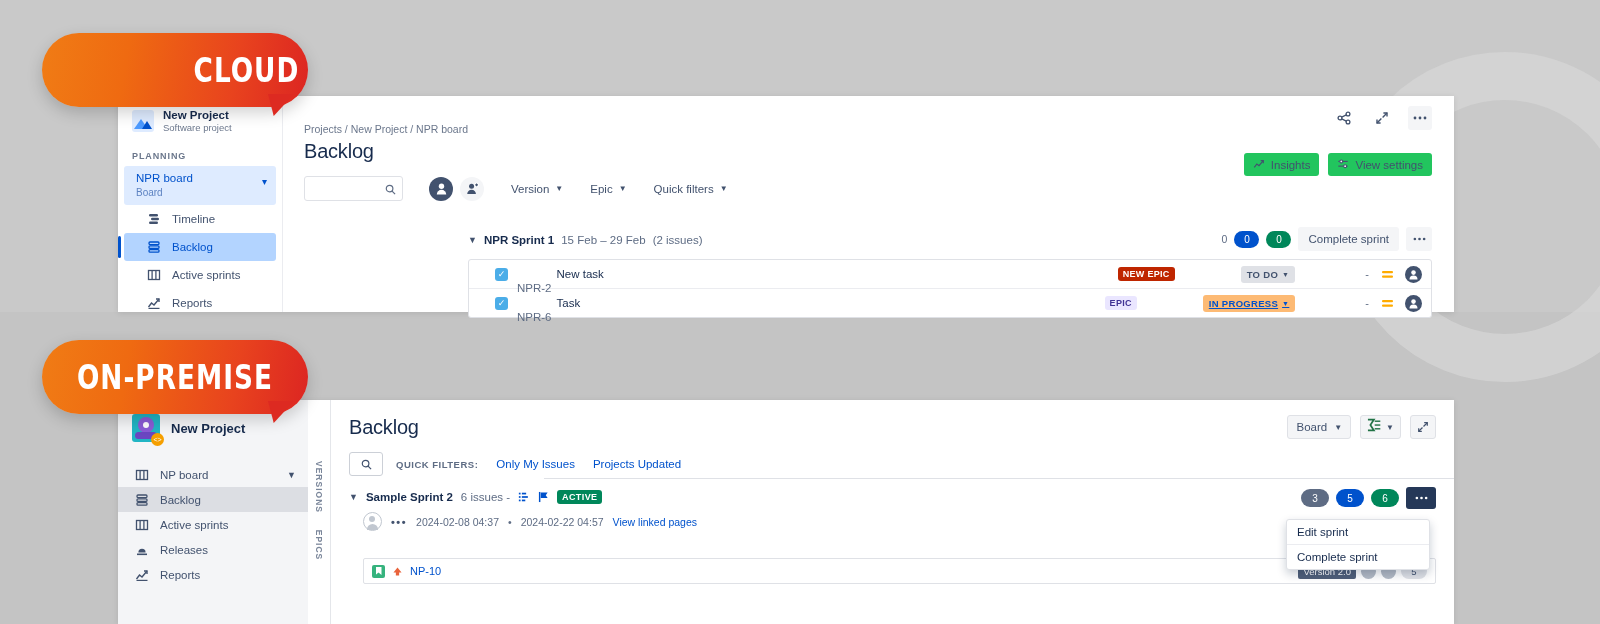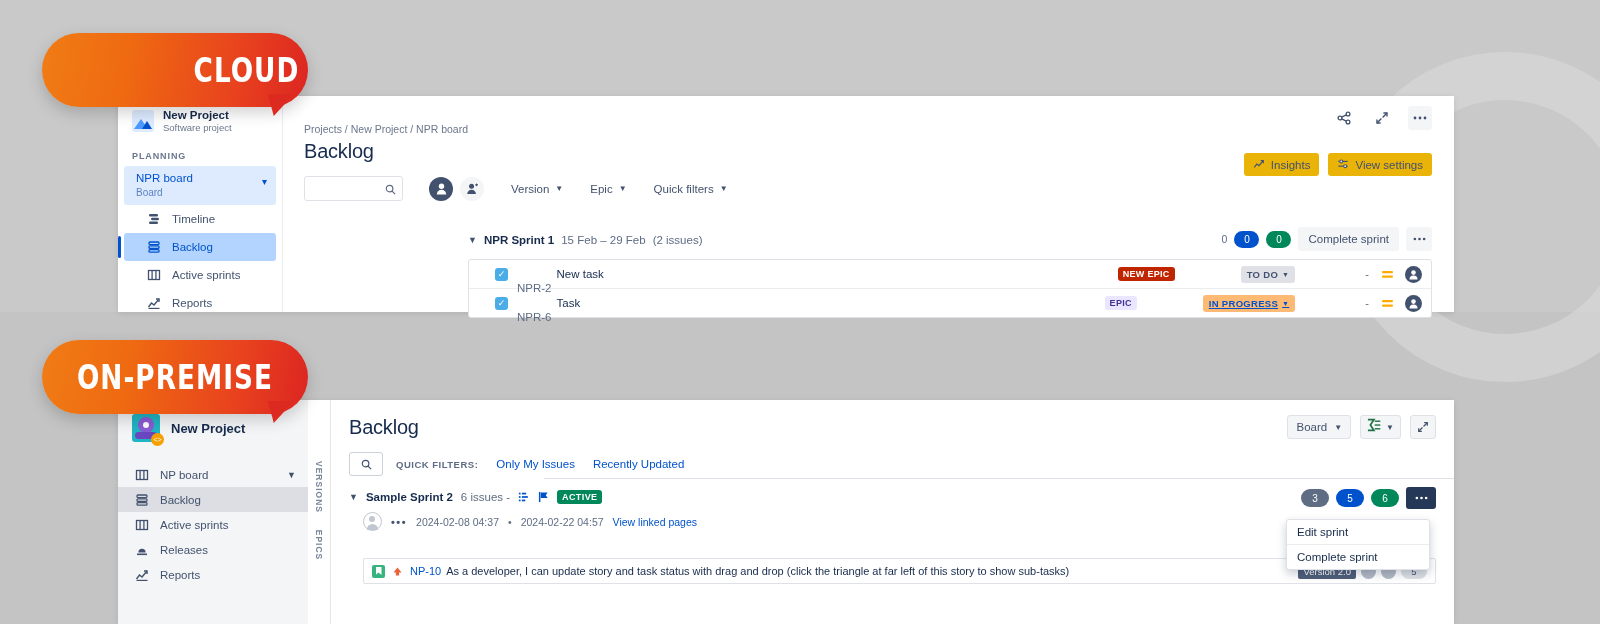--- a/index.html
+++ b/index.html
@@ -71,21 +71,21 @@
   .c-search{width:97px;height:23px;border:1px solid #dfe1e6;border-radius:3px;position:relative;background:#fff;}
   .c-search .mag{position:absolute;right:6px;top:4px;color:#5e6c84;}
   .c-av1{width:24px;height:24px;border-radius:50%;background:#42526e;margin-left:26px;display:flex;align-items:center;justify-content:center;color:#fff;}
   .c-av2{width:24px;height:24px;border-radius:50%;background:#f4f5f7;margin-left:7px;display:flex;align-items:center;justify-content:center;color:#42526e;position:relative;}
   .c-dd{font-size:11.5px;color:#42526e;margin-left:27px;display:flex;align-items:center;gap:6px;}
   .c-dd .cv{font-size:8px;color:#42526e;}
   .c-right{position:absolute;right:22px;top:10px;display:flex;align-items:center;gap:14px;color:#42526e;}
   .c-iconbtn{width:24px;height:24px;display:flex;align-items:center;justify-content:center;border-radius:3px;}
   .c-iconbtn.bg{background:#f4f5f7;}
   .c-right2{position:absolute;right:22px;top:57px;display:flex;align-items:center;gap:9px;}
-  .c-pill{height:23px;background:#eab308;border-radius:3px;display:flex;align-items:center;gap:6px;padding:0 9px;font-size:11.5px;color:#42526e;}
+  .c-pill{height:23px;background:#22c55e;border-radius:3px;display:flex;align-items:center;gap:6px;padding:0 9px;font-size:11.5px;color:#42526e;}
 
   
   .c-sprint{position:absolute;left:186px;right:22px;top:131px;}
   .c-sprint-hd{display:flex;align-items:center;gap:7px;height:26px;font-size:11.5px;color:#172b4d;}
   .c-sprint-hd .nm{font-weight:700;}
   .c-sprint-hd .dt{color:#5e6c84;}
   .c-sprint-hd .iss{color:#5e6c84;text-align:center;}
   .c-sprint-right{position:absolute;right:0;top:0;display:flex;align-items:center;gap:7px;}
   .cnt{font-size:10.5px;color:#5e6c84;}
   .cnt-pill{min-width:17px;height:17px;border-radius:9px;color:#fff;font-size:10px;display:flex;align-items:center;justify-content:center;padding:0 4px;}
@@ -483,21 +483,21 @@
 
     <div class="o-filters">
       <div class="o-search">
         <svg width="11" height="11" viewBox="0 0 12 12">
             <circle cx="5" cy="5" r="3.6" fill="none" stroke="currentColor" stroke-width="1.3"></circle>
             <line x1="7.7" y1="7.7" x2="11" y2="11" stroke="currentColor" stroke-width="1.3"></line>
           </svg>
       </div>
       <span class="o-qf">QUICK FILTERS:</span>
       <span class="o-link">Only My Issues</span>
-      <span class="o-link">Recently Updated</span>
+      <span class="o-link">Projects Updated</span>
     </div>
 
     <div class="o-topright">
       <div class="o-ddbtn">
         <span>Board</span>
         <span style="font-size:8px;">▼</span>
       </div>
       <div class="o-xls">
         <span>
           <svg width="15" height="14" viewBox="0 0 16 14">
@@ -575,21 +575,20 @@
     <div class="o-issue">
       <span class="st-ico">
           <i></i>
         </span>
       <span class="pr-ico">
         <svg width="11" height="11" viewBox="0 0 12 12">
             <path d="M6 1.6 10.4 7H7.8v3.4H4.2V7H1.6z" fill="currentColor"></path>
           </svg>
       </span>
       <span class="o-key">NP-10</span>
-      <span class="o-sum">As a developer, I can update story and task status with drag and drop (click the triangle at far left of this story to show sub-tasks)</span>
       <span class="o-issue-right">
         <span class="ver">Version 2.0</span>
         <span class="sav"></span>
         <span class="sav"></span>
         <span class="est">5</span>
       </span>
     </div>
   </div>
 </div>
 

